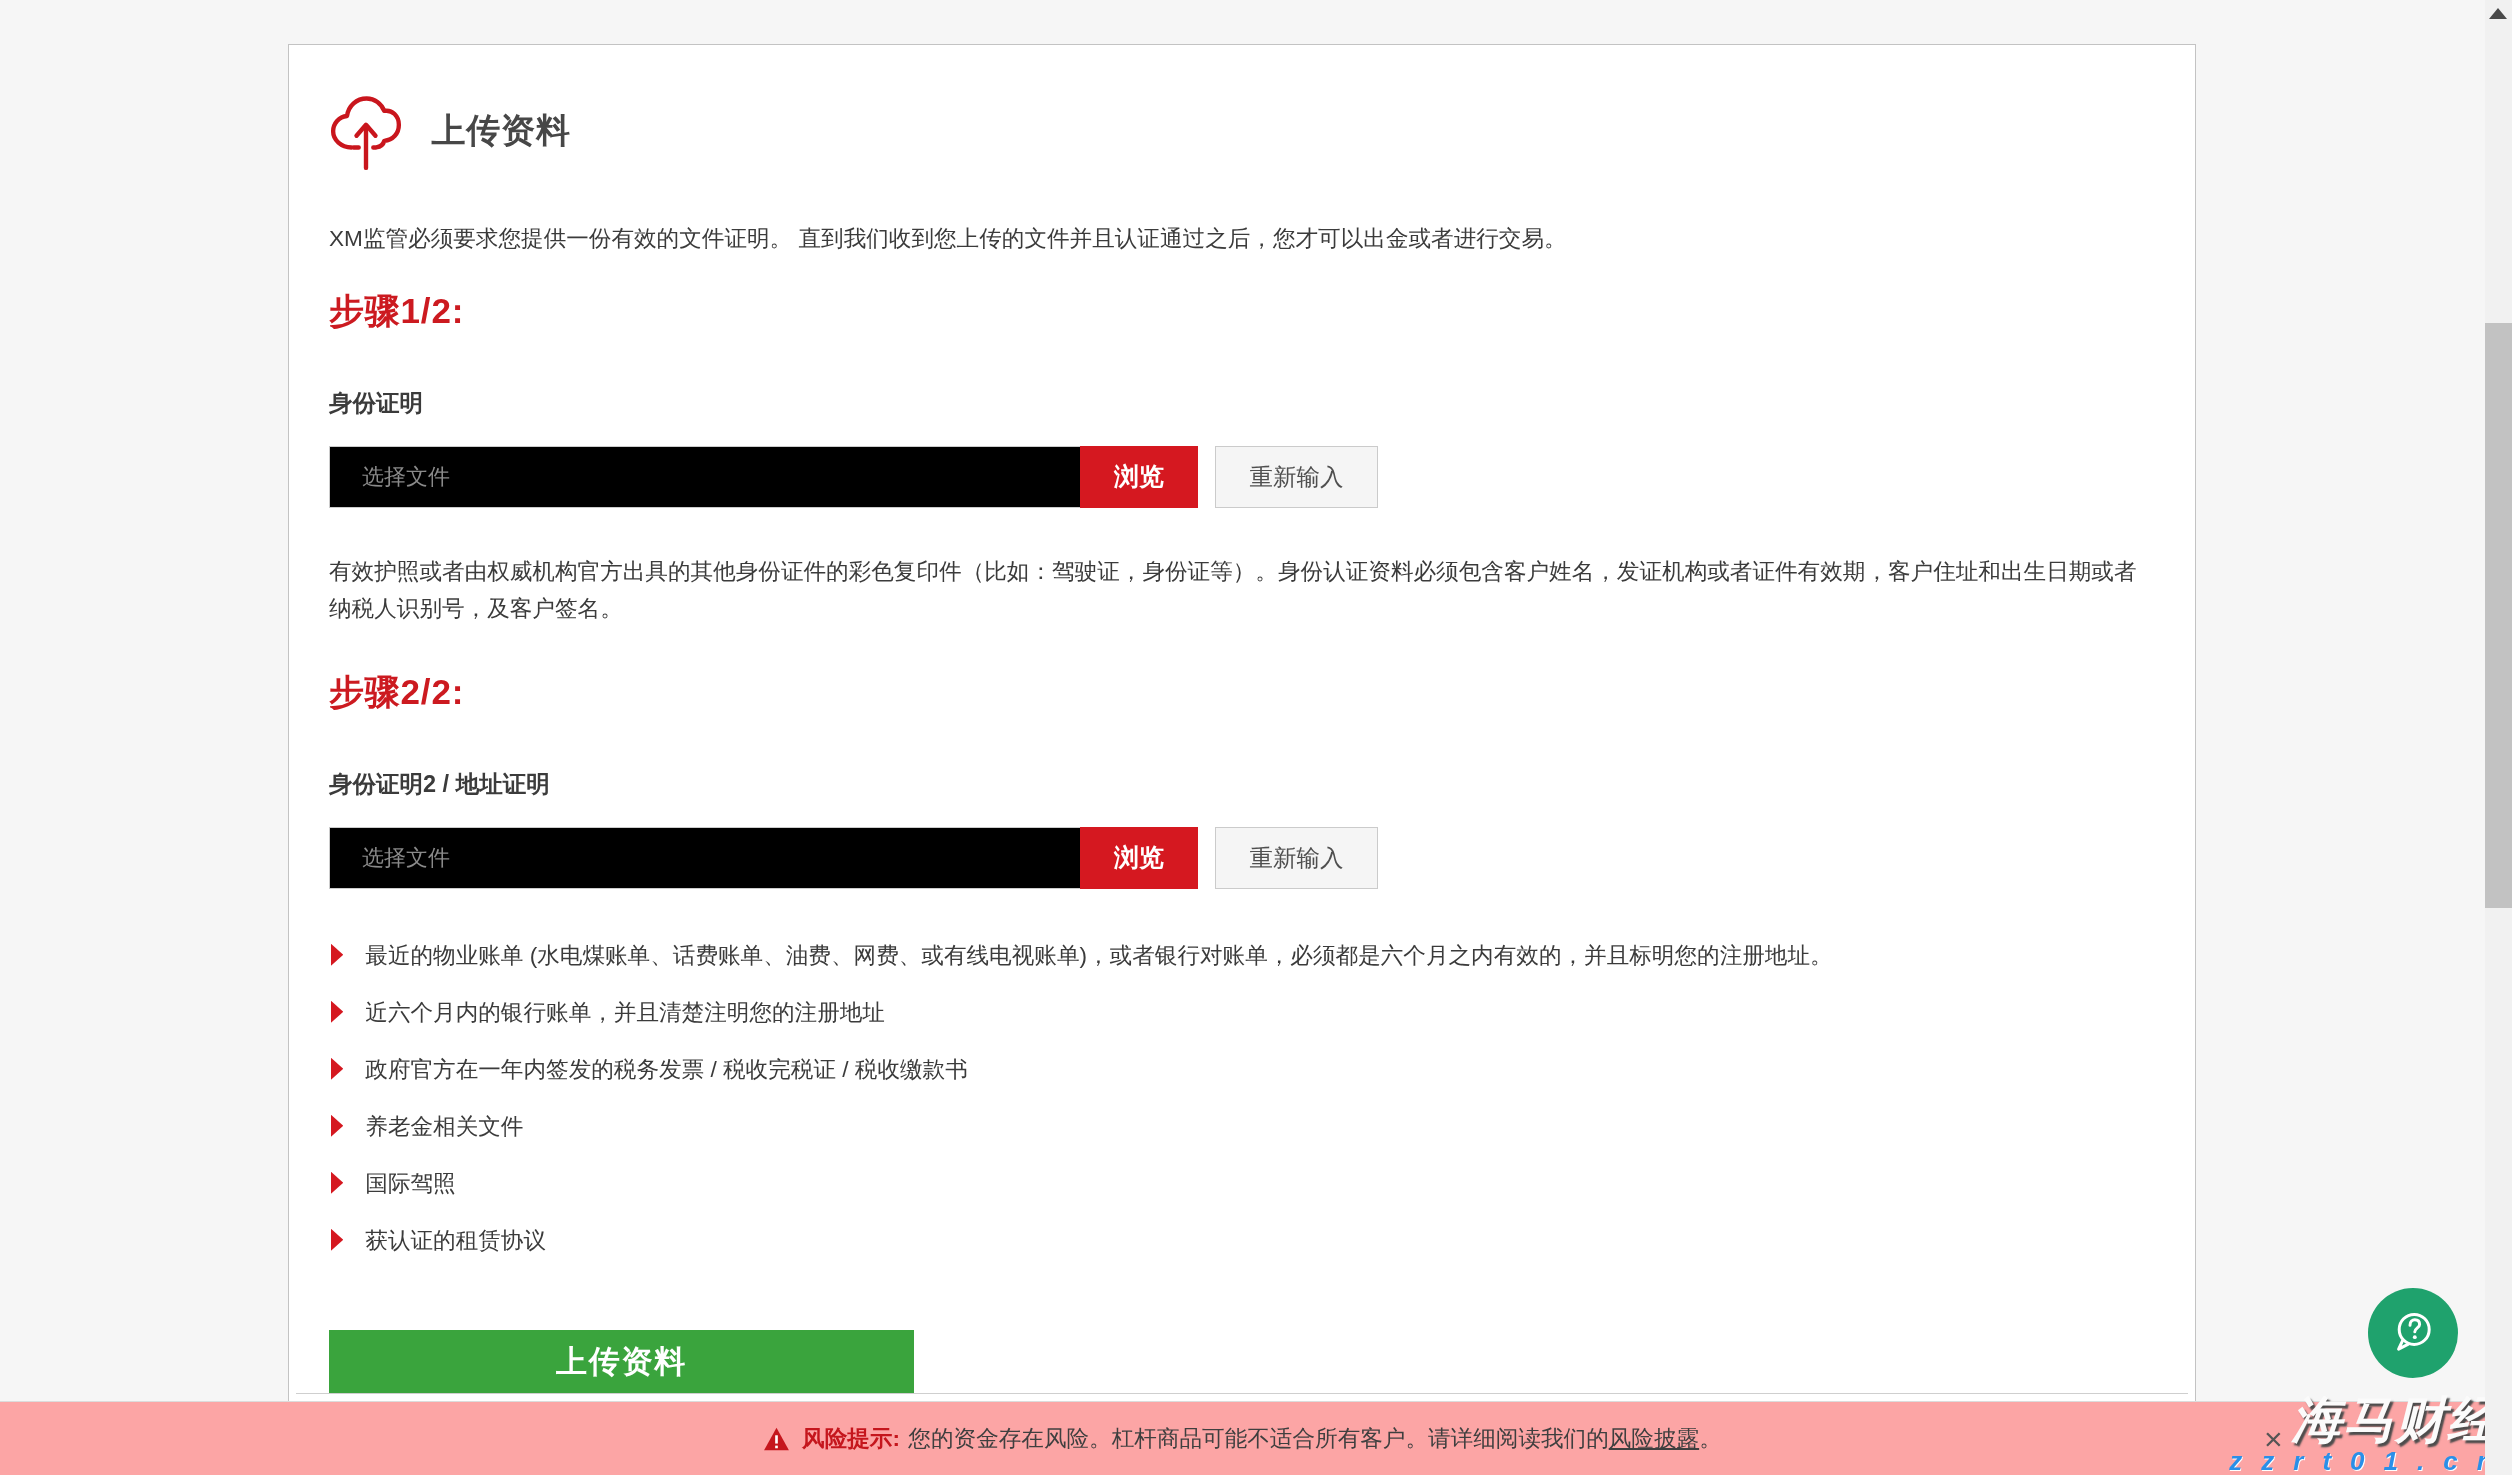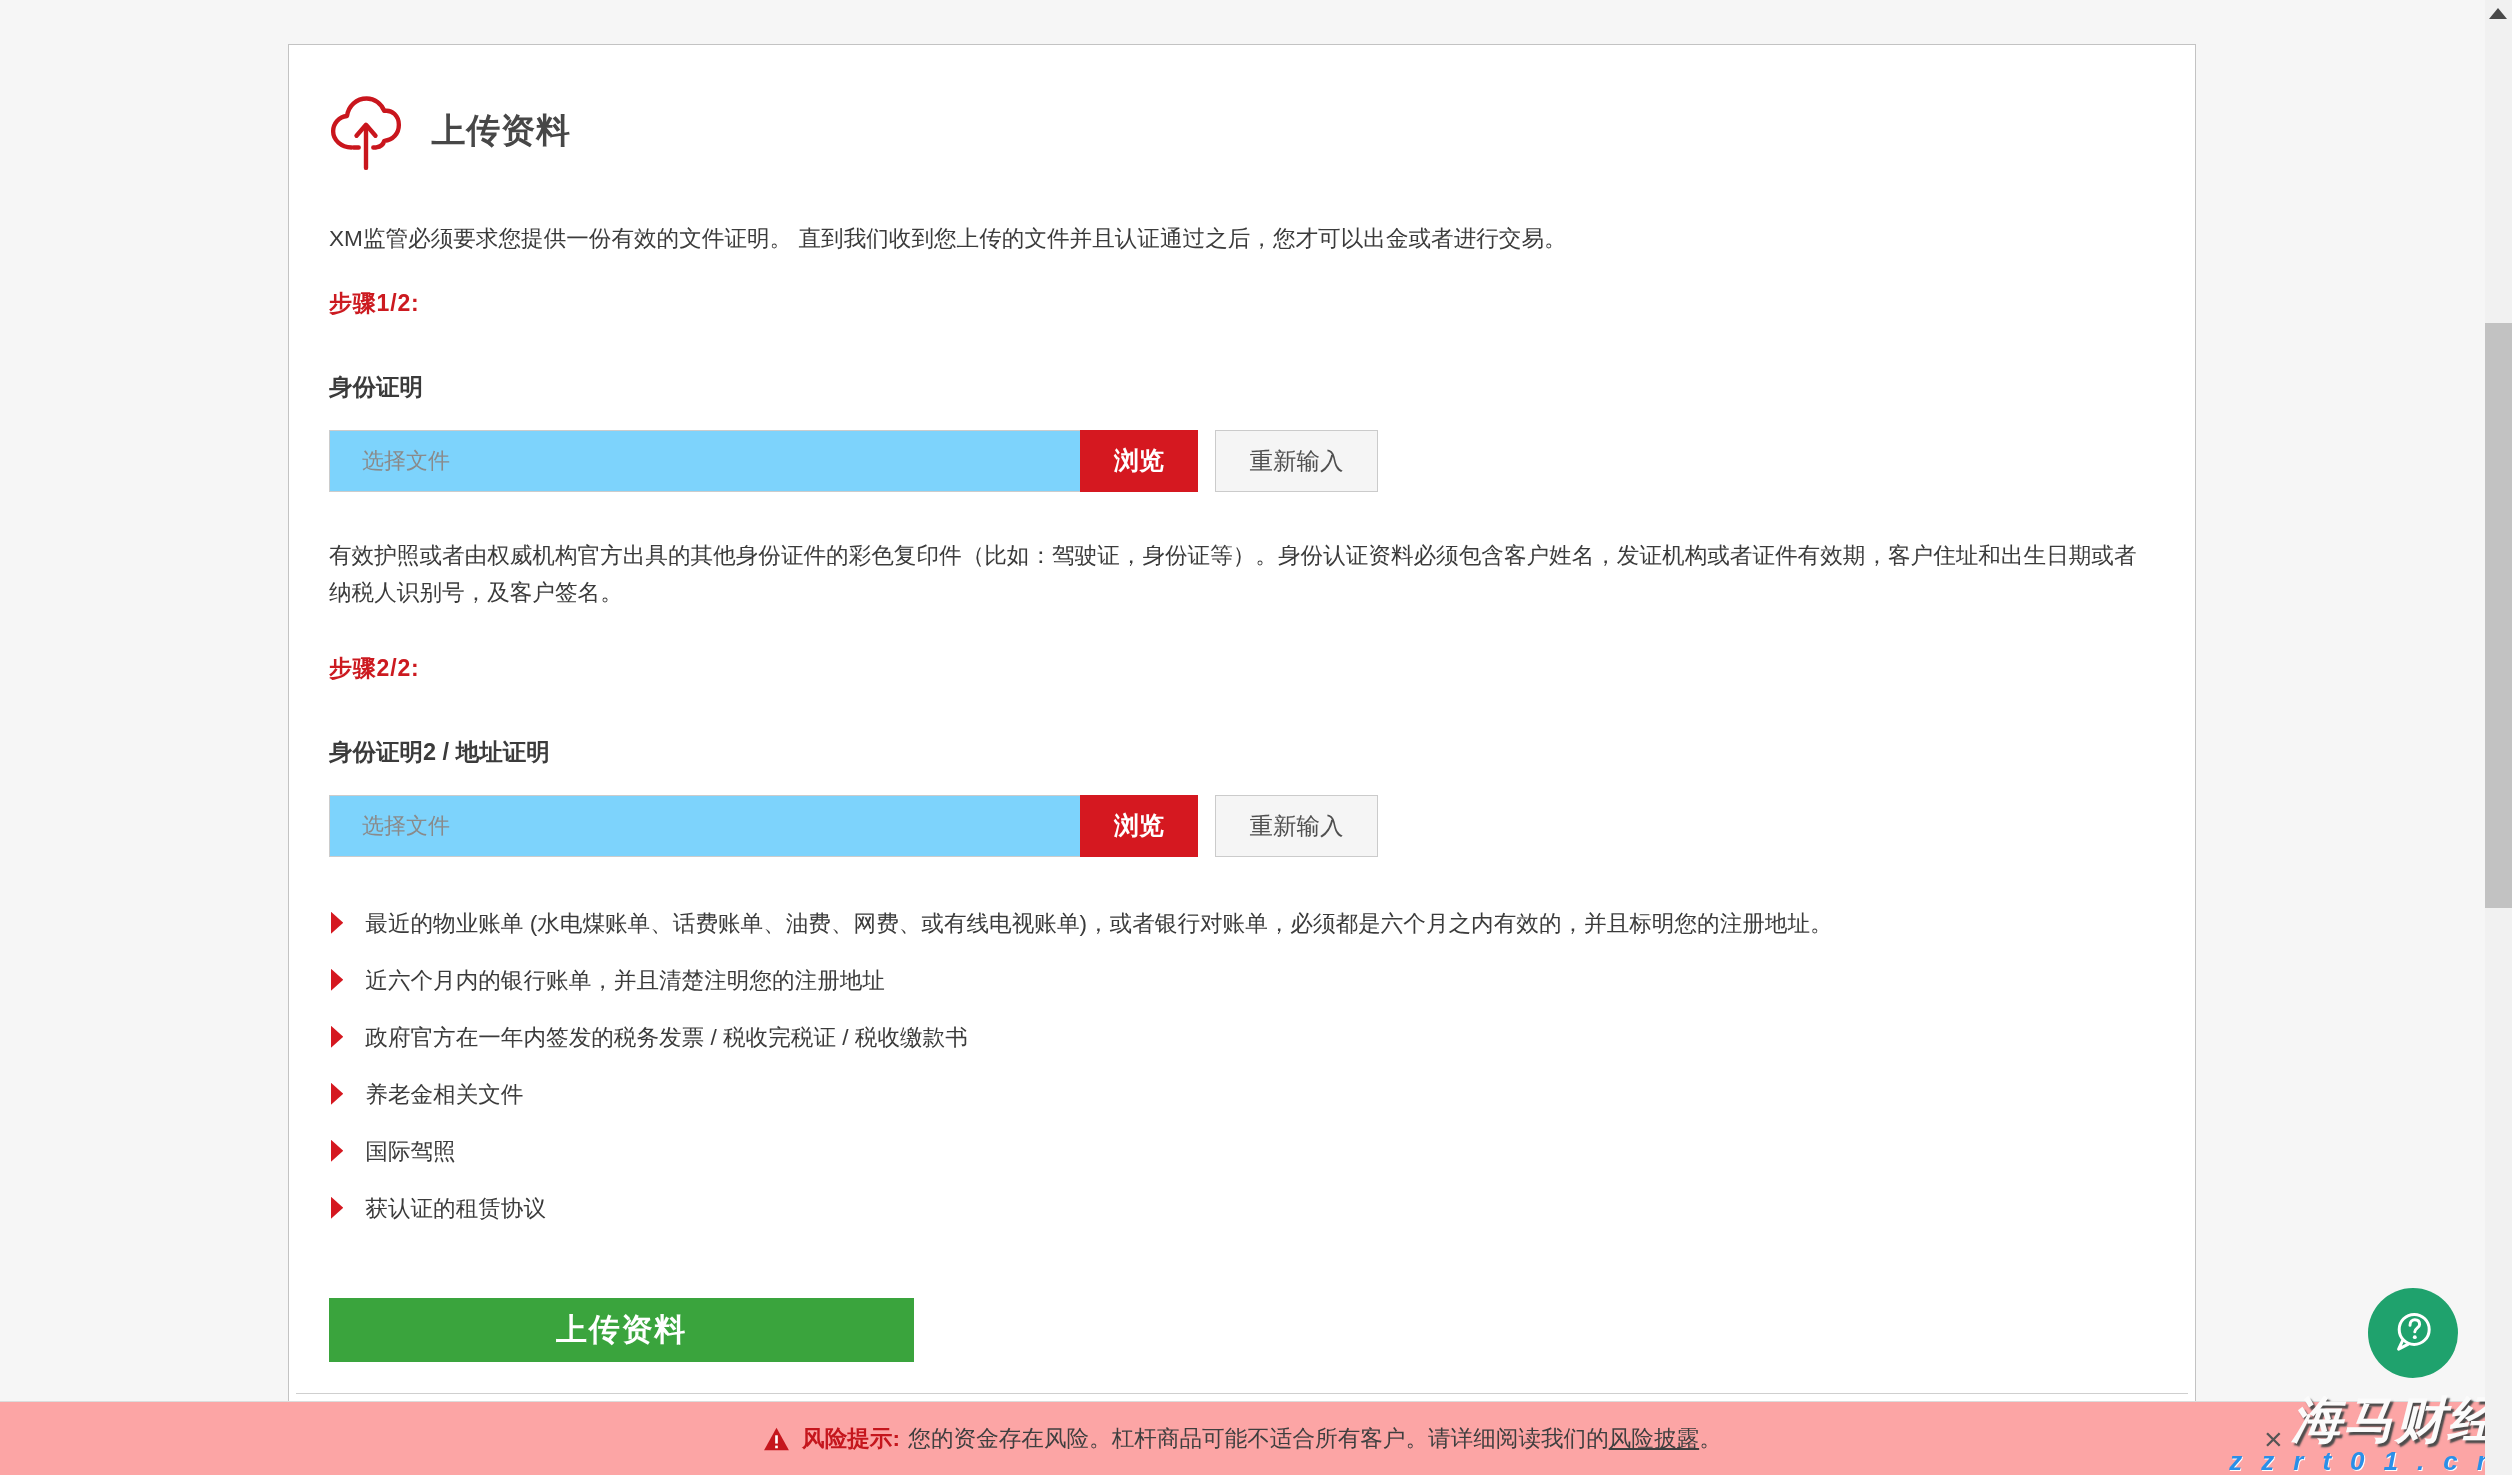--- a/index.html
+++ b/index.html
@@ -22,31 +22,31 @@
     padding:42px 40px 0 40px;
   }
 
   .header-row { display:flex; align-items:center; gap:28.5px; margin-top:1.7px; }
   .cloud-icon { width:74px; height:84px; flex:0 0 auto; }
   .page-title { font-size:34px; font-weight:bold; color:#474747; letter-spacing:0.8px; }
 
   .intro { margin-top:49px; font-size:22.6px; line-height:34px; color:#3b3b3b; }
 
   .step-heading {
-    margin-top:32px; font-size:23px; font-weight:bold; color:#cc1a20; letter-spacing:0.8px;
+    margin-top:32px; font-size:35px; font-weight:bold; color:#cc1a20; letter-spacing:0.8px;
   }
   .step-heading.second { margin-top:42px; }
 
   .field-label { margin-top:52px; font-size:23.5px; font-weight:bold; color:#3b3b3b; }
 
   .file-row { margin-top:27px; display:flex; align-items:stretch; height:62px; }
   .file-input-group { display:flex; width:869px; }
   .file-input {
     flex:1; height:62px;
-    background:#7dd3fc; border:0.8px solid #cccccc; border-right:none;
+    background:#000000; border:0.8px solid #cccccc; border-right:none;
     font-size:22px; color:#6f6f6f; padding:0 32px;
     font-family:"Liberation Sans","DejaVu Sans",sans-serif;
     outline:none;
   }
   .file-input::placeholder { color:#8a8a8a; opacity:1; }
   .browse-btn {
     width:118px; height:62px; border:none; cursor:pointer;
     background:#d51820; color:#ffffff; font-weight:bold; font-size:25px;
     font-family:"Liberation Sans","DejaVu Sans",sans-serif;
   }

